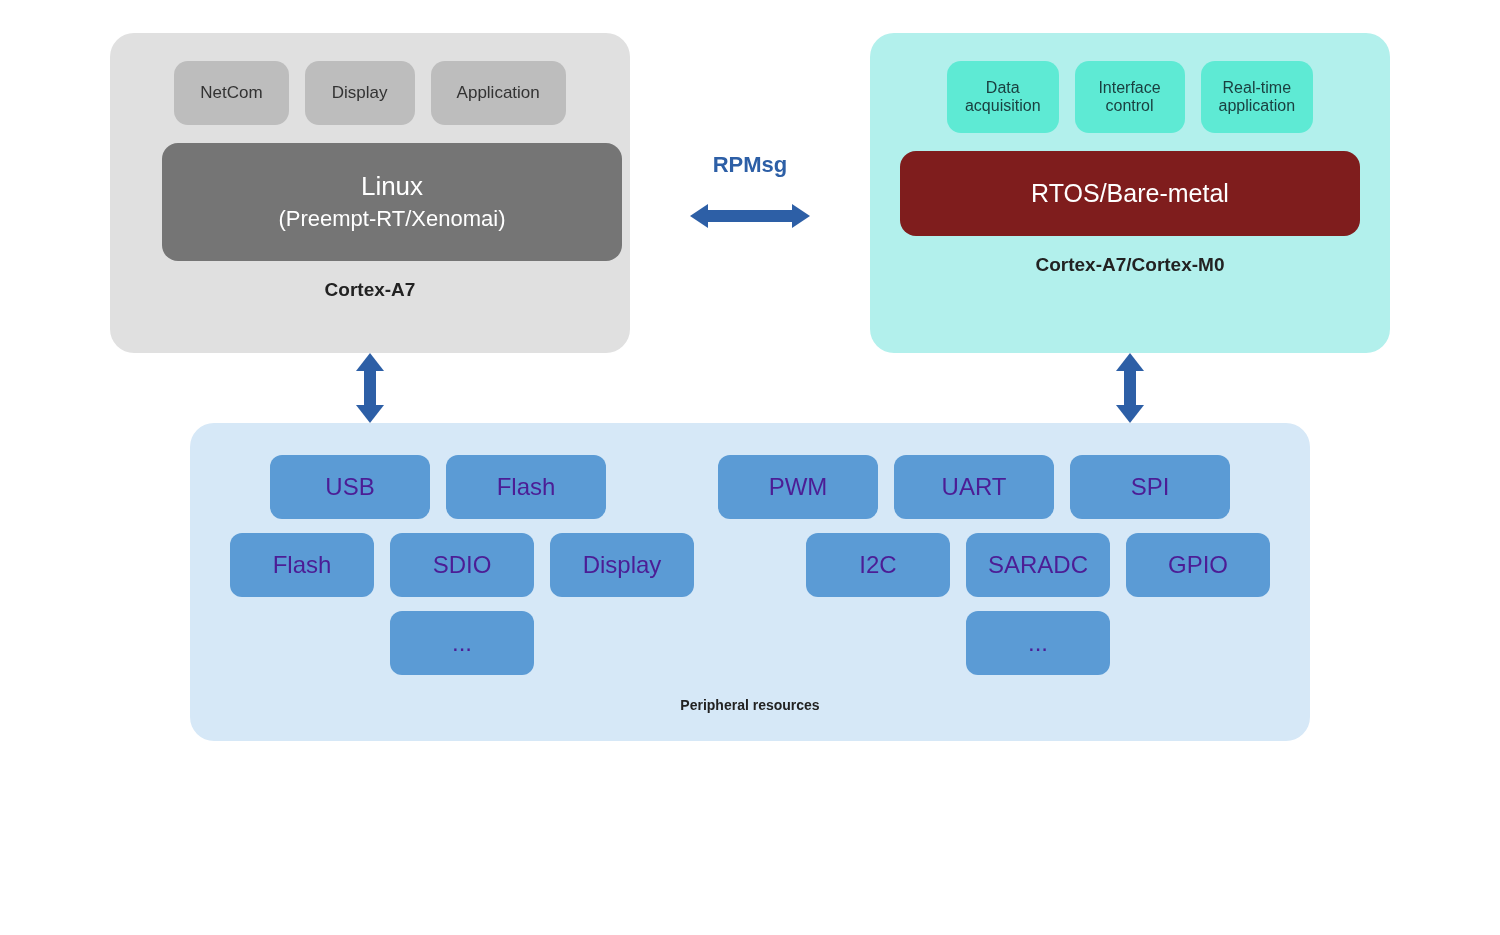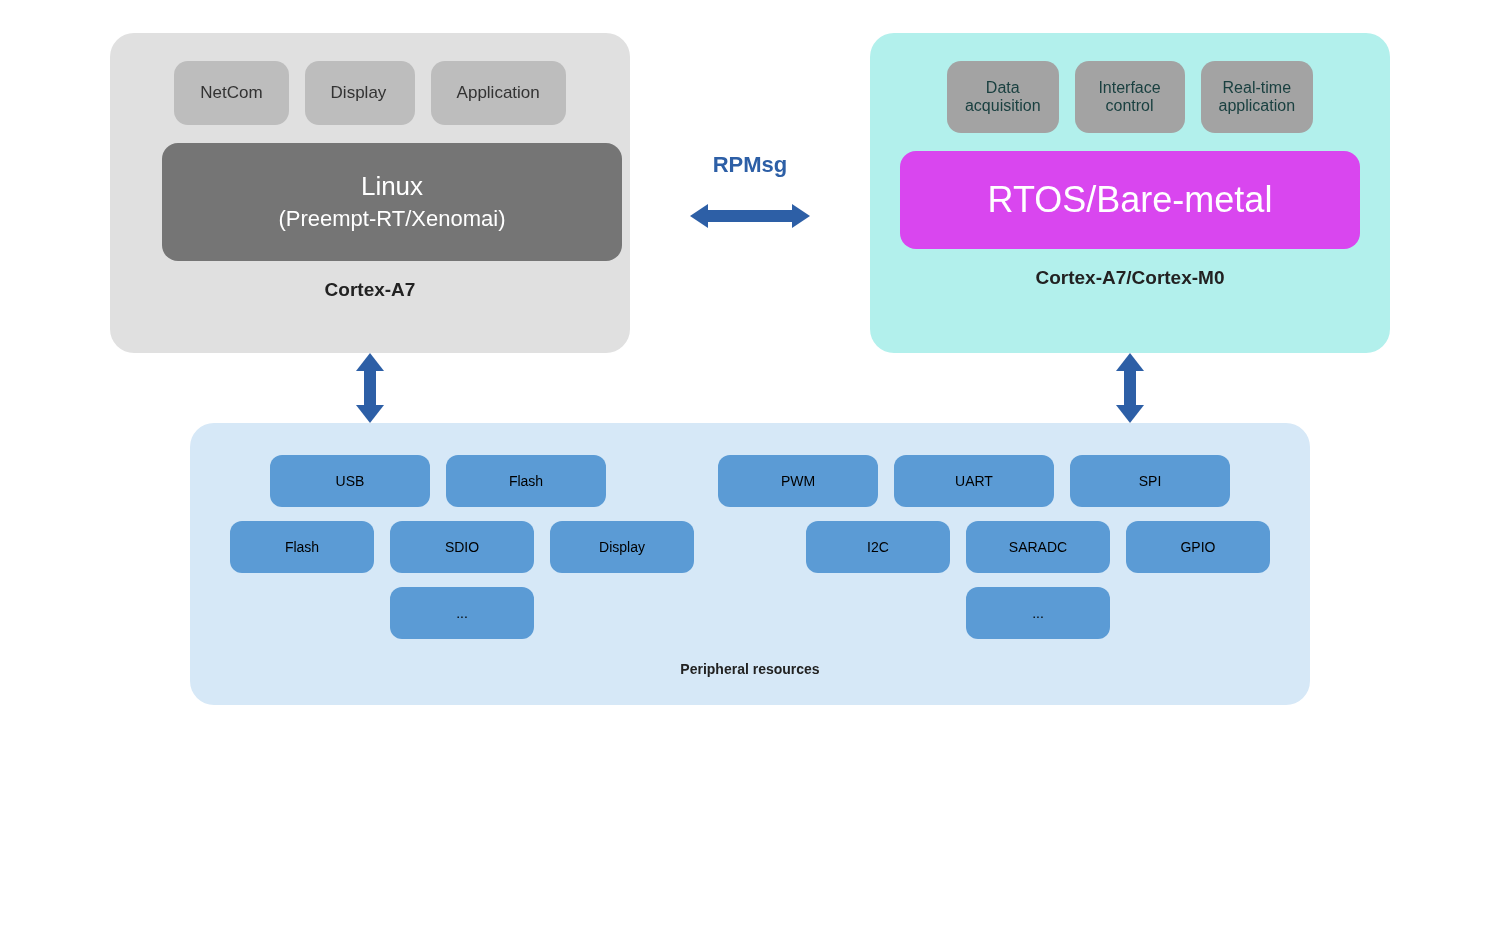--- a/index.html
+++ b/index.html
@@ -51,21 +51,21 @@
       flex-direction: row;
       gap: 16px;
       justify-content: center;
     }
     .app-chip-grey {
       background: #bdbdbd;
       border-radius: 14px;
       padding: 22px 26px;
       font-size: 17px;
       color: #333;
-      text-align: left;
+      text-align: center;
       min-width: 110px;
     }
     .linux-box {
       background: #757575;
       border-radius: 16px;
       padding: 28px 40px;
       color: #ffffff;
       font-size: 26px;
       font-weight: 400;
       text-align: center;
@@ -113,34 +113,34 @@
       align-items: center;
       gap: 18px;
     }
     .cortex-m0-apps {
       display: flex;
       flex-direction: row;
       gap: 16px;
       justify-content: center;
     }
     .app-chip-teal {
-      background: #a3a3a3;
+      background: #5eead4;
       border-radius: 14px;
       padding: 18px 18px;
       font-size: 16px;
       color: #1a4040;
       text-align: center;
       min-width: 110px;
     }
     .rtos-box {
-      background: #d946ef;
+      background: #7f1d1d;
       border-radius: 16px;
       padding: 28px 40px;
       color: #fff;
-      font-size: 36px;
+      font-size: 25px;
       font-weight: 500;
       text-align: center;
       width: 100%;
     }
 
     
     .vertical-arrows-row {
       display: flex;
       flex-direction: row;
       width: 100%;
@@ -187,22 +187,22 @@
       flex-direction: row;
       gap: 16px;
       justify-content: center;
       align-items: center;
       width: 100%;
     }
     .periph-chip {
       background: #5b9bd5;
       border-radius: 12px;
       padding: 18px 0;
-      color: #000000;
-      font-size: 14px;
+      color: #4c1d95;
+      font-size: 24px;
       text-align: center;
       min-width: 140px;
       flex: 1;
       max-width: 160px;
     }
     .periph-gap {
       flex: 1;
       max-width: 80px;
     }
     .peripheral-label {

